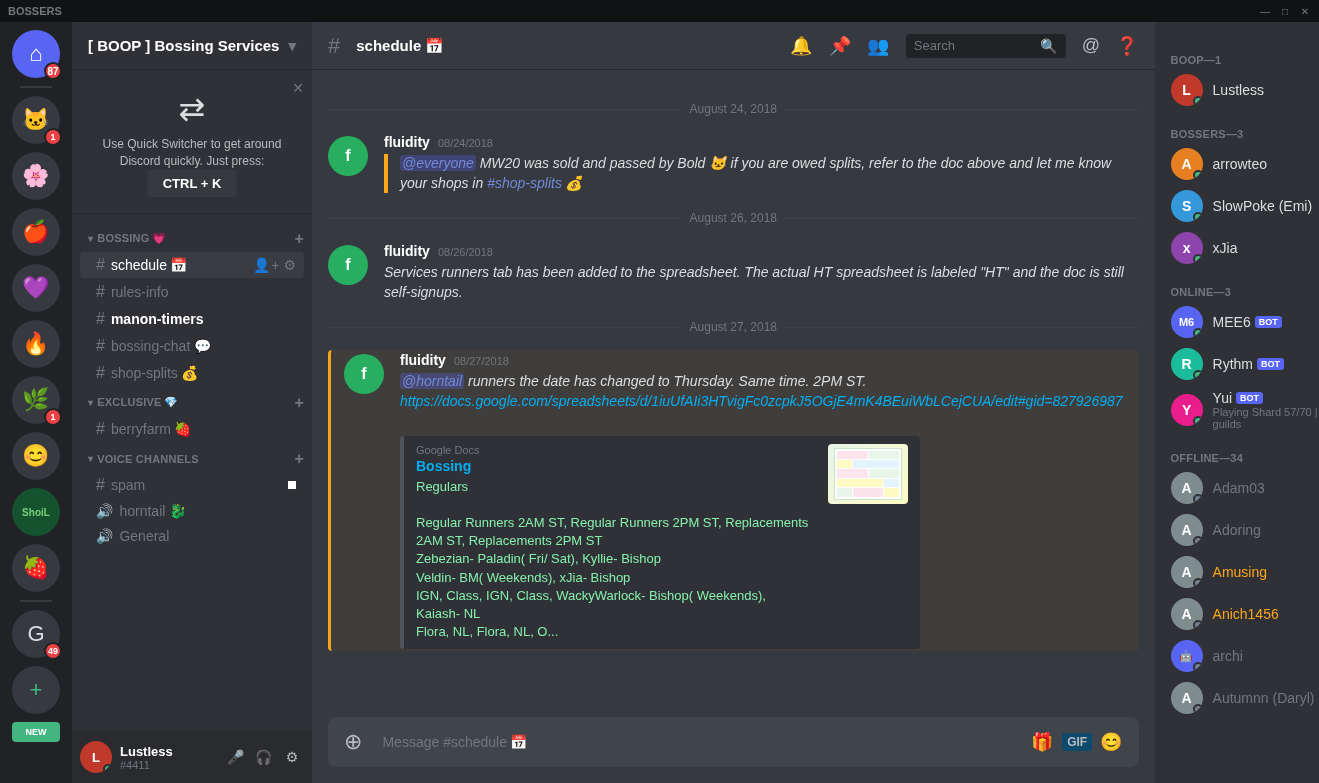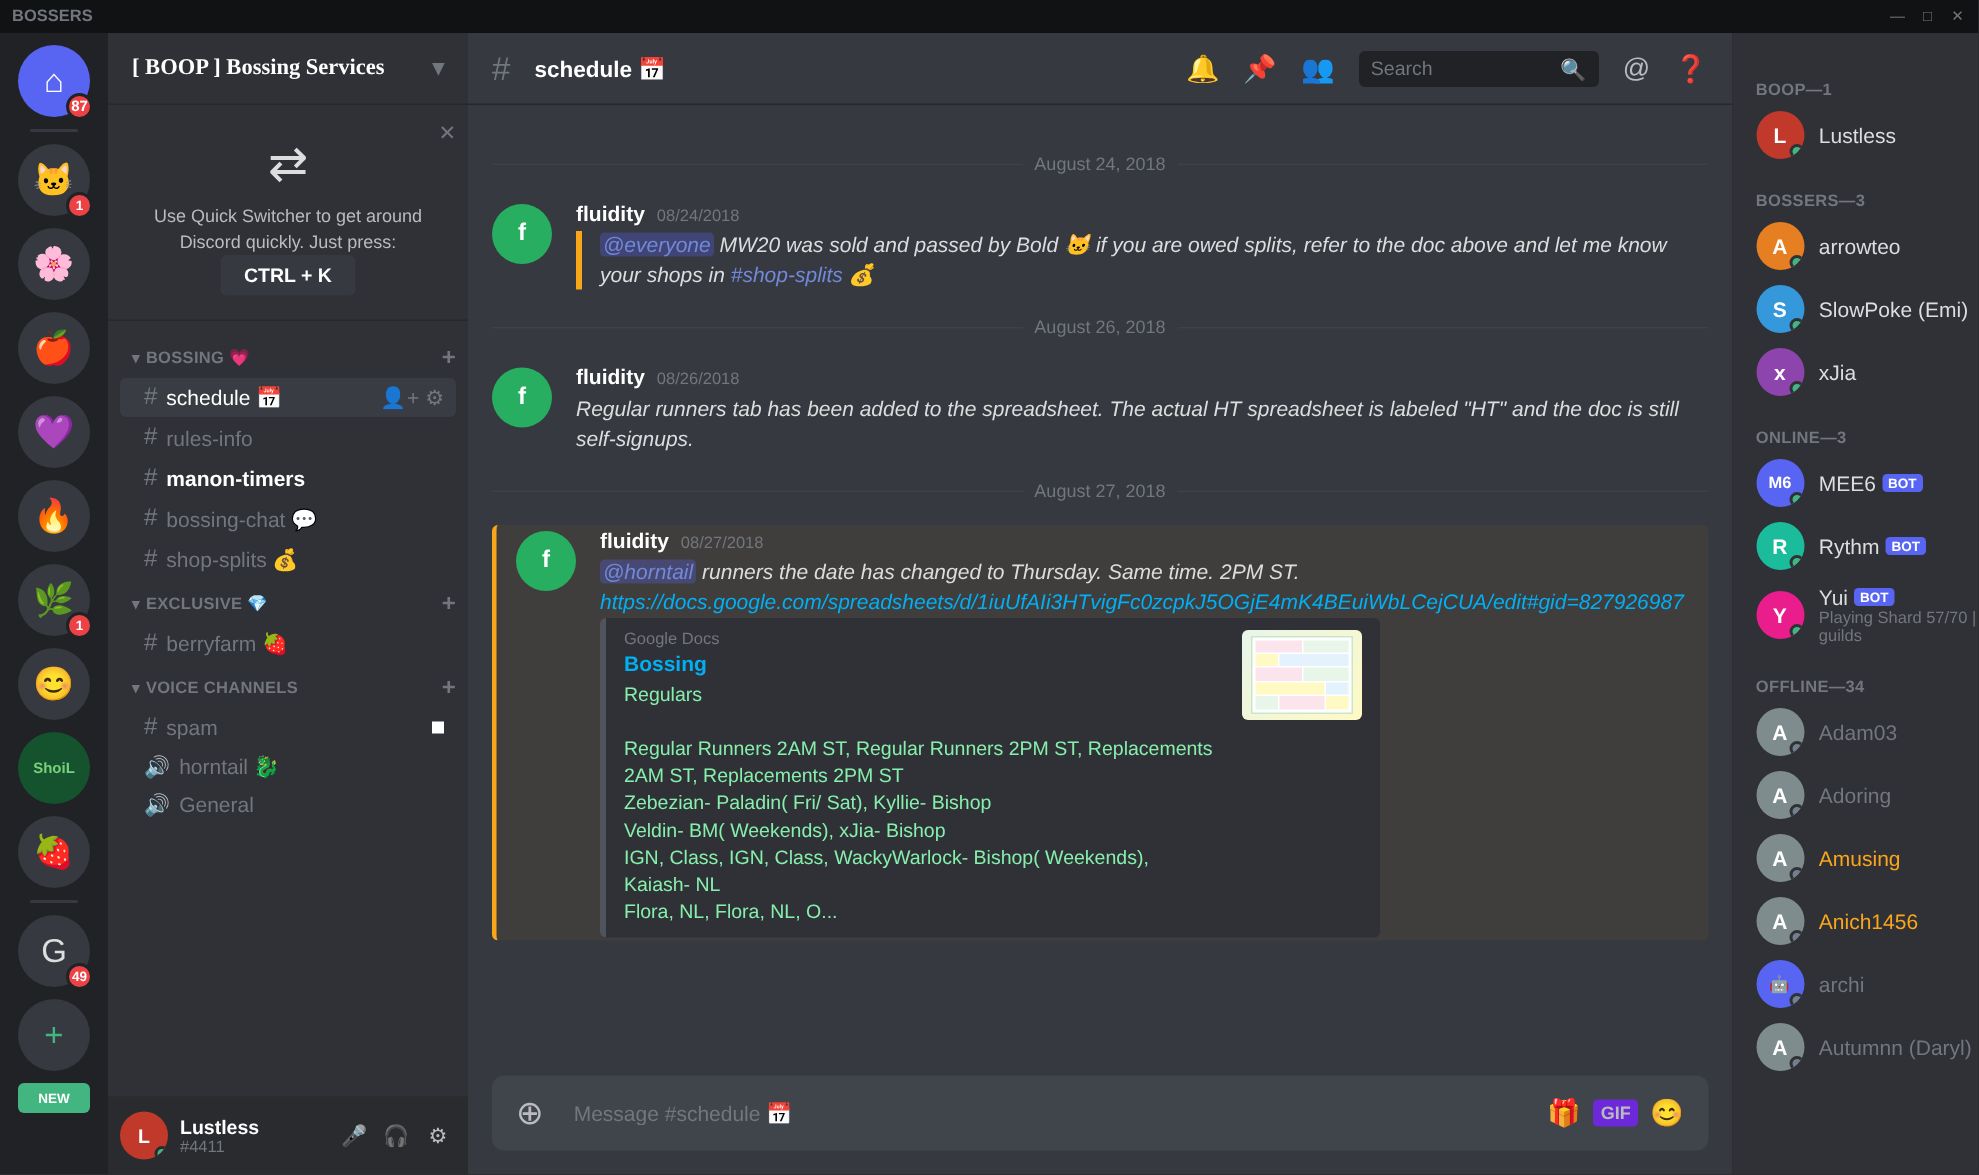--- a/index.html
+++ b/index.html
@@ -14,21 +14,21 @@
     .app { display: flex; flex: 1; height: calc(783px - 22px); overflow: hidden; }
 
     
     .server-sidebar { width: 72px; background: #202225; display: flex; flex-direction: column; align-items: center; padding: 8px 0; gap: 8px; overflow-y: auto; flex-shrink: 0; }
     .server-icon { width: 48px; height: 48px; border-radius: 50%; background: #36393f; cursor: pointer; display: flex; align-items: center; justify-content: center; position: relative; overflow: hidden; transition: border-radius 0.15s; }
     .server-badge { position: absolute; bottom: -2px; right: -2px; background: #ed4245; color: white; border-radius: 50%; width: 18px; height: 18px; font-size: 10px; display: flex; align-items: center; justify-content: center; font-weight: bold; border: 2px solid #202225; }
     .server-divider { width: 32px; height: 2px; background: #36393f; border-radius: 1px; }
 
     
     .channel-sidebar { width: 240px; background: #2f3136; display: flex; flex-direction: column; flex-shrink: 0; }
-    .server-name-bar { height: 48px; display: flex; align-items: center; padding: 0 16px; border-bottom: 1px solid #26282c; cursor: pointer; font-weight: 600; font-size: 15px; color: #fff; font-family: Liberation Serif, serif; }
+    .server-name-bar { height: 48px; display: flex; align-items: center; padding: 0 16px; border-bottom: 1px solid #26282c; cursor: pointer; font-weight: 600; font-size: 15px; color: #fff; }
     .server-name-bar .chevron { margin-left: auto; color: #72767d; }
 
     .channels-list { flex: 1; overflow-y: auto; padding: 8px 0; }
     .channel-category { margin-bottom: 4px; }
     .category-header { display: flex; align-items: center; padding: 4px 8px 4px 16px; color: #72767d; font-size: 11px; font-weight: 700; text-transform: uppercase; letter-spacing: 0.02em; cursor: pointer; }
     .category-header .add-btn { margin-left: auto; font-size: 16px; cursor: pointer; }
     .category-chevron { margin-right: 4px; font-size: 10px; }
     .channel-item { display: flex; align-items: center; padding: 4px 8px 4px 16px; margin: 0 8px 1px 8px; border-radius: 4px; cursor: pointer; color: #72767d; font-size: 14px; position: relative; }
     .channel-item.active { background: #393c43; color: #fff; }
     .channel-item .ch-hash { margin-right: 6px; color: #72767d; font-size: 16px; }
@@ -327,39 +327,39 @@
       </div>
 
       <div class="date-divider">August 26, 2018</div>
       <div class="message">
         <div class="msg-avatar" style="background:#27ae60; display:flex; align-items:center; justify-content:center; color:white; font-weight:700; font-size:16px;">f</div>
         <div class="msg-content">
           <div class="msg-header">
             <span class="msg-author">fluidity</span>
             <span class="msg-timestamp">08/26/2018</span>
           </div>
-          <div class="msg-text">Regular runners tab has been added to the spreadsheet. The actual HT spreadsheet is labeled "HT" and the doc is still self-signups.</div>
+          <div class="msg-text">Services runners tab has been added to the spreadsheet. The actual HT spreadsheet is labeled "HT" and the doc is still self-signups.</div>
         </div>
       </div>
 
       <div class="date-divider">August 27, 2018</div>
       <div class="message highlighted" style="background: rgba(250,166,26,0.05); border-left: 3px solid #faa61a; padding-left: 13px; margin-left: 16px; margin-right: 16px; padding-right: 16px; border-radius: 4px;">
         <div class="msg-avatar" style="background:#27ae60; display:flex; align-items:center; justify-content:center; color:white; font-weight:700; font-size:16px; flex-shrink:0;">f</div>
         <div class="msg-content">
           <div class="msg-header">
             <span class="msg-author">fluidity</span>
             <span class="msg-timestamp">08/27/2018</span>
           </div>
           <div class="msg-text">
             <span class="msg-mention">@horntail</span>
             <span> runners the date has changed to Thursday. Same time. 2PM ST.</span><br>
             <span class="msg-link">https://docs.google.com/spreadsheets/d/1iuUfAIi3HTvigFc0zcpkJ5OGjE4mK4BEuiWbLCejCUA/edit#gid=827926987</span>
           </div>
 
-          <div class="embed" style="margin-top: 0; max-width: 520px;">
+          <div class="embed" style="margin-top: 24px; max-width: 520px;">
             <div class="embed-content">
               <div class="embed-provider">Google Docs</div>
               <div class="embed-title">Bossing</div>
               <div class="embed-desc">
                 Regulars<br><br>
                 Regular Runners 2AM ST, Regular Runners 2PM ST, Replacements<br>
                 2AM ST, Replacements 2PM ST<br>
                 Zebezian- Paladin( Fri/ Sat), Kyllie- Bishop<br>
                 Veldin- BM( Weekends), xJia- Bishop<br>
                 IGN, Class, IGN, Class, WackyWarlock- Bishop( Weekends),<br>
@@ -389,21 +389,21 @@
       </div>
 
     </div>
 
     <div class="message-input-area">
       <div class="message-input-wrapper">
         <span class="input-add-btn">⊕</span>
         <input class="message-input" type="text" placeholder="Message #schedule 📅" style="">
         <div class="input-actions">
           <span class="input-action">🎁</span>
-          <span class="input-action" style="font-size:12px; font-weight:700; background:#6d28d9; padding:2px 5px; border-radius:3px;">GIF</span>
+          <span class="input-action" style="font-size:12px; font-weight:700; background:#0c4a6e; padding:2px 5px; border-radius:3px;">GIF</span>
           <span class="input-action">😊</span>
         </div>
       </div>
     </div>
   </div>
 
   <div class="members-sidebar">
 
     <div class="member-category">BOOP—1</div>
     <div class="member-item">

